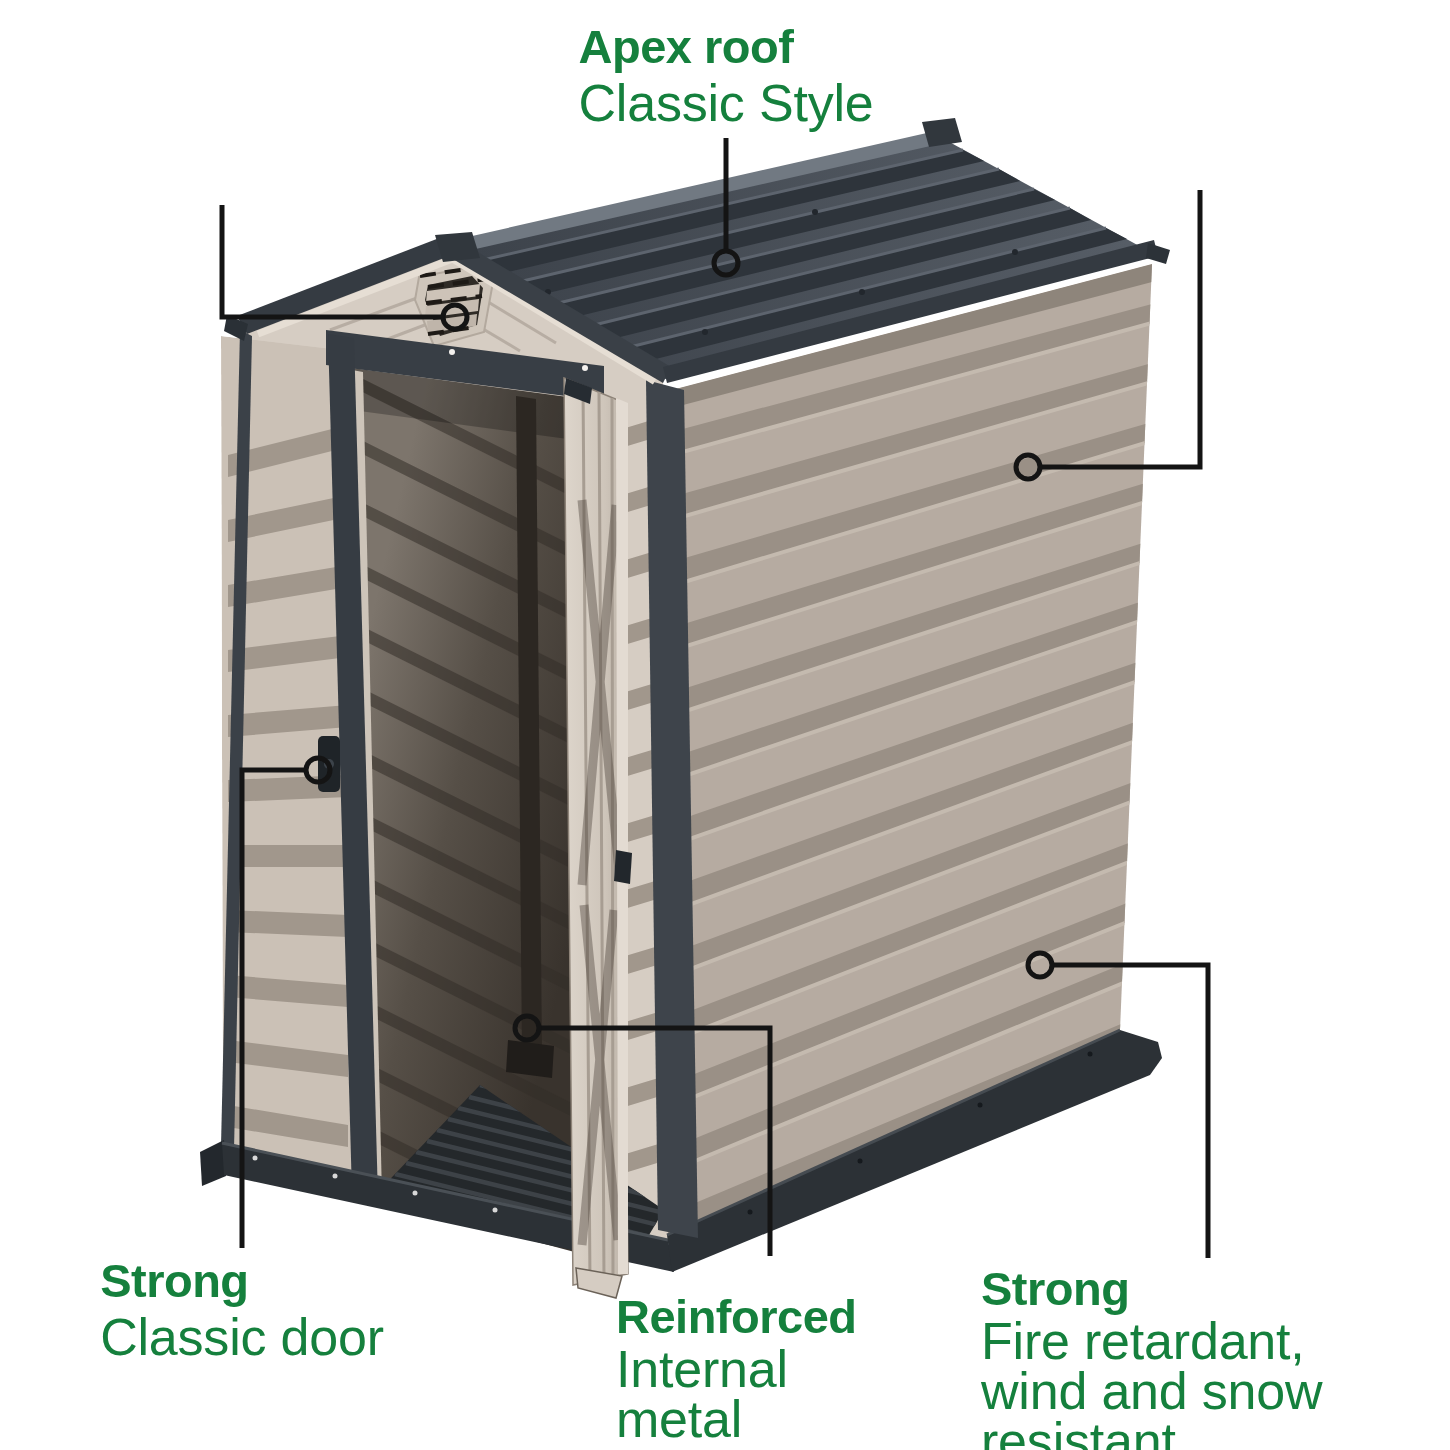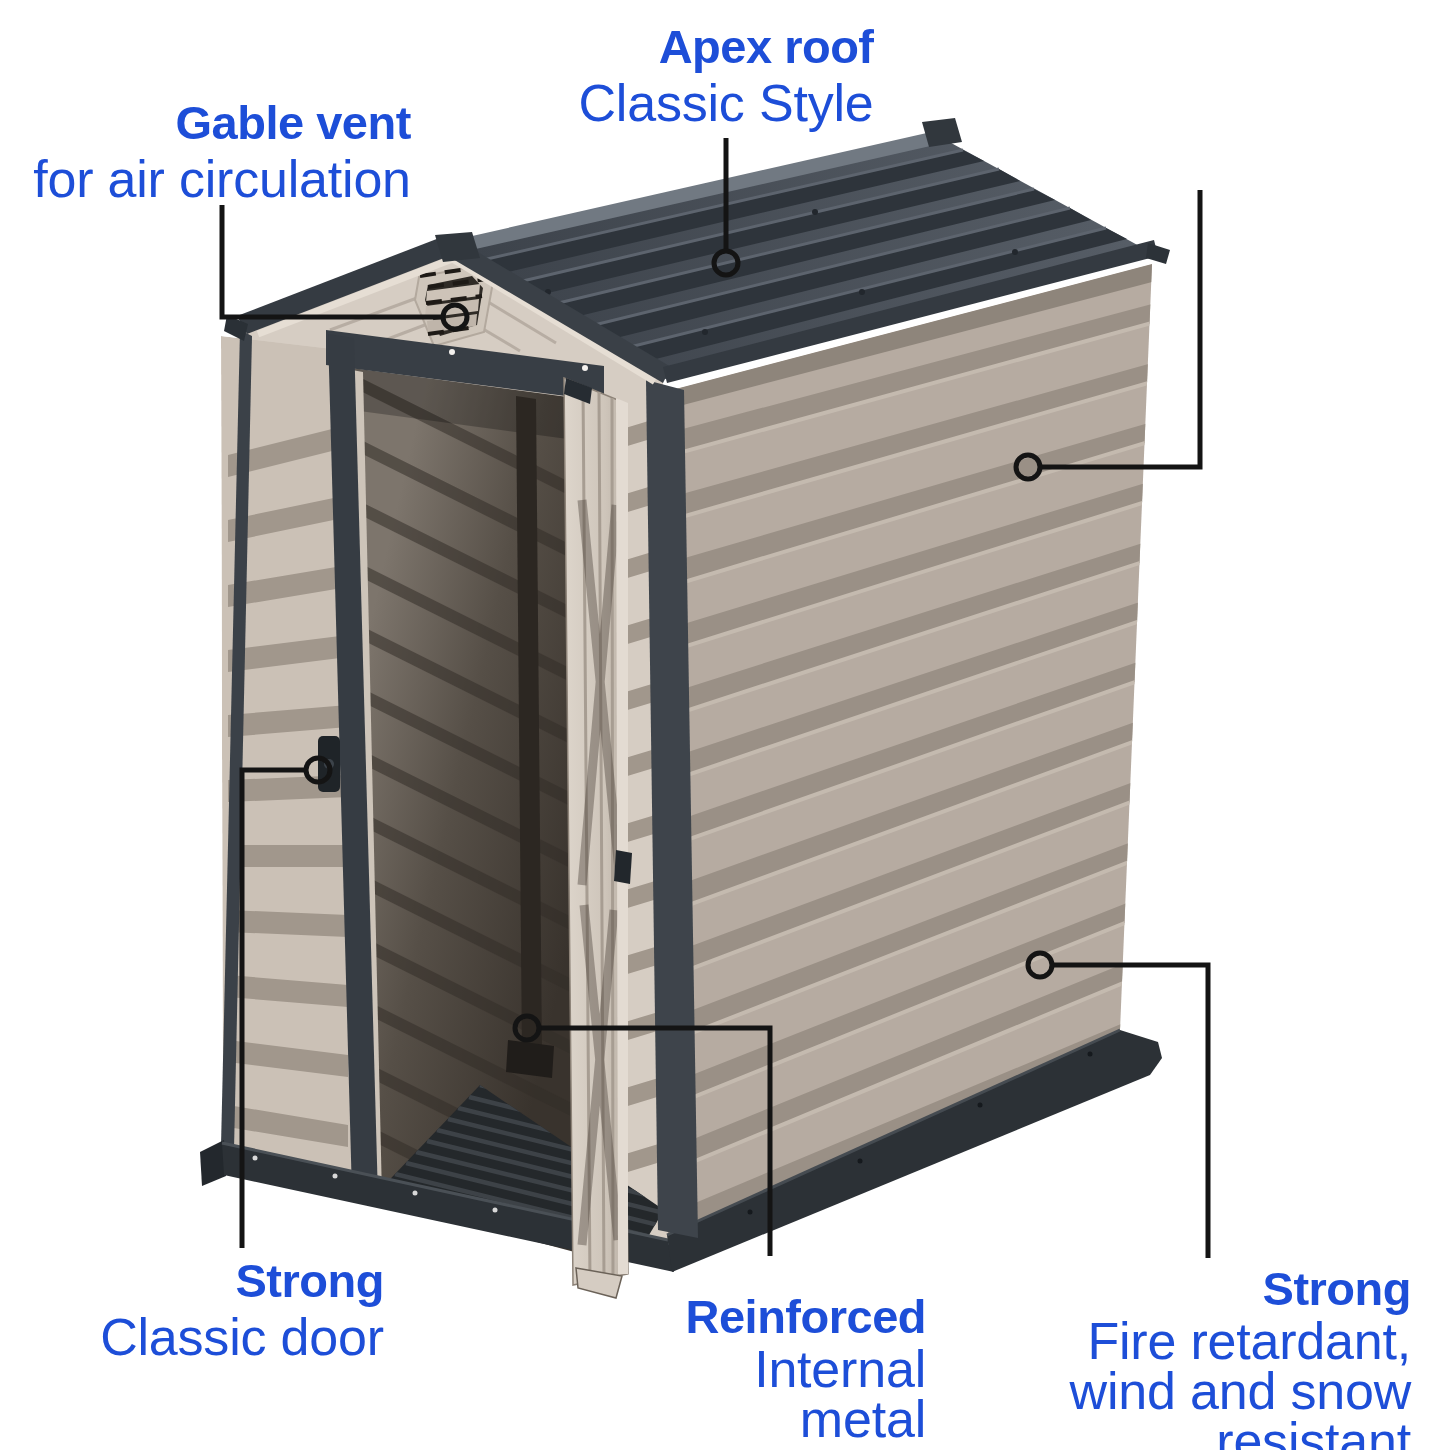--- a/index.html
+++ b/index.html
@@ -1,21 +1,21 @@
 <!DOCTYPE html>
 <html><head>
 <meta charset="utf-8">
 <style>
   html,body{margin:0;padding:0;background:#ffffff;}
   #canvas{
     position:relative;width:1450px;height:1450px;background:#ffffff;
     font-family:"Liberation Sans","DejaVu Sans",sans-serif;overflow:hidden;
   }
   #shed-svg{position:absolute;left:0;top:0;}
-  .callout{position:absolute;transform:translateX(-50%);text-align:right;color:#1d4ed8;}
+  .callout{position:absolute;transform:translateX(-50%);text-align:left;color:#15803d;}
   .callout .title{font-weight:700;font-size:47px;line-height:54px;letter-spacing:-0.5px;white-space:nowrap;}
   .callout .sub{font-weight:400;font-size:52px;line-height:58px;letter-spacing:-0.2px;white-space:nowrap;}
   .callout.wrap .sub{white-space:normal;line-height:50px;}
   #co-reinforced{width:310px;}
   #co-strong{width:430px;}
 </style>
 </head>
 <body>
 
 <div id="canvas">
@@ -171,24 +171,20 @@
       <circle cx="1028" cy="467" r="12"></circle>
       <path d="M304,770 H242 V1248"></path>
       <circle cx="318" cy="770" r="12"></circle>
       <path d="M541,1028 H770 V1256"></path>
       <circle cx="527" cy="1028" r="12"></circle>
       <path d="M1054,965 H1208 V1258"></path>
       <circle cx="1040" cy="965" r="12"></circle>
     </g>
   </svg>
 
-  <div class="callout" id="co-gable" style="left:222px;top:96px;">
-    <div class="title">Gable vent</div>
-    <div class="sub">for air circulation</div>
-  </div>
 
   <div class="callout" id="co-apex" style="left:726px;top:20px;">
     <div class="title">Apex roof</div>
     <div class="sub">Classic Style</div>
   </div>
 
 
   <div class="callout" id="co-secure" style="left:242px;top:1254px;">
     <div class="title">Strong</div>
     <div class="sub">Classic door</div>

